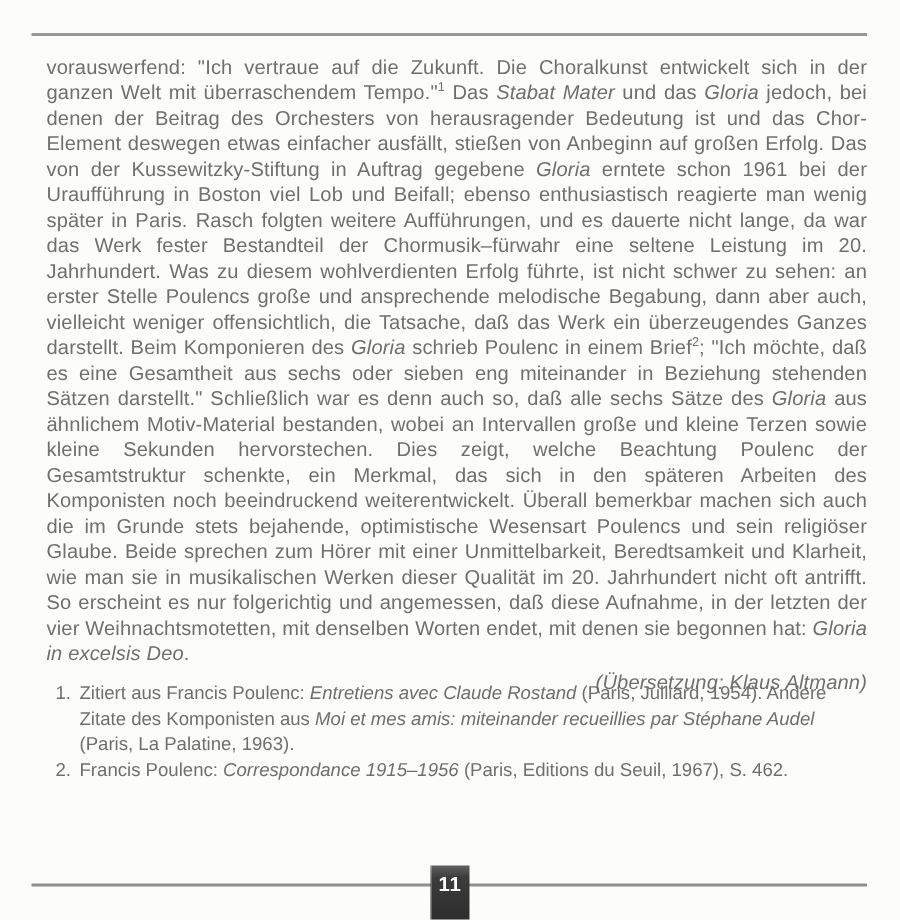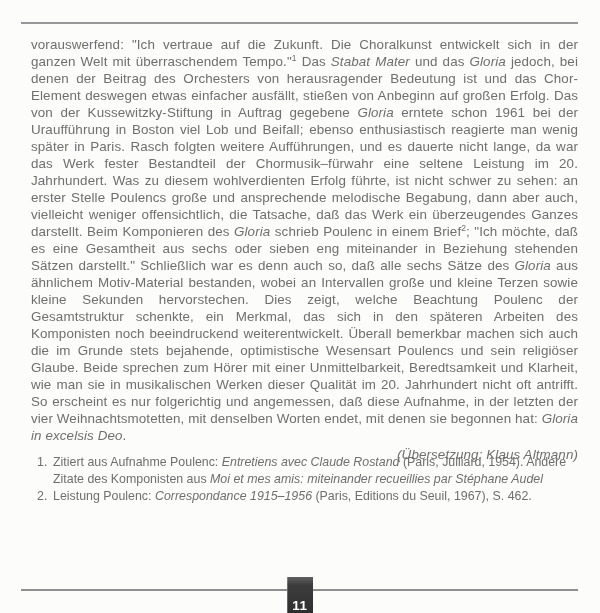--- a/index.html
+++ b/index.html
@@ -75,21 +75,21 @@
   .page-num-box {
     position: absolute;
     left: 287px;
     top: 577px;
     width: 26px;
     height: 36px;
     background: linear-gradient(180deg, #616161 0%, #3c3c3c 22%, #2e2e2e 100%);
     box-shadow: inset 1px 0 0 rgba(255,255,255,0.25);
     display: flex;
     justify-content: center;
-    align-items: flex-end;
+    align-items: flex-start;
   }
   .page-num {
     color: #ffffff;
     font-weight: bold;
     font-size: 13.5px;
     margin-top: 5px;
     letter-spacing: 0.5px;
   }
   i { }
 </style>
@@ -101,25 +101,25 @@
   <div class="top-rule"></div>
 
   <div class="body-text">
     <span><span>vorauswerfend: "Ich vertraue auf die Zukunft. Die Choralkunst entwickelt sich in der ganzen Welt mit überraschendem Tempo."</span><sup>1</sup><span> Das </span><i>Stabat Mater</i><span> und das </span><i>Gloria</i><span> jedoch, bei denen der Beitrag des Orchesters von herausragender Bedeutung ist und das Chor-Element deswegen etwas einfacher ausfällt, stießen von Anbeginn auf großen Erfolg. Das von der Kussewitzky-Stiftung in Auftrag gegebene </span><i>Gloria</i><span> erntete schon 1961 bei der Uraufführung in Boston viel Lob und Beifall; ebenso enthusiastisch reagierte man wenig später in Paris. Rasch folgten weitere Aufführungen, und es dauerte nicht lange, da war das Werk fester Bestandteil der Chormusik–fürwahr eine seltene Leistung im 20. Jahrhundert. Was zu diesem wohlverdienten Erfolg führte, ist nicht schwer zu sehen: an erster Stelle Poulencs große und ansprechende melodische Begabung, dann aber auch, vielleicht weniger offensichtlich, die Tatsache, daß das Werk ein überzeugendes Ganzes darstellt. Beim Komponieren des </span><i>Gloria</i><span> schrieb Poulenc in einem Brief</span><sup>2</sup><span>; "Ich möchte, daß es eine Gesamtheit aus sechs oder sieben eng miteinander in Beziehung stehenden Sätzen darstellt." Schließlich war es denn auch so, daß alle sechs Sätze des </span><i>Gloria</i><span> aus ähnlichem Motiv-Material bestanden, wobei an Intervallen große und kleine Terzen sowie kleine Sekunden hervorstechen. Dies zeigt, welche Beachtung Poulenc der Gesamtstruktur schenkte, ein Merkmal, das sich in den späteren Arbeiten des Komponisten noch beeindruckend weiterentwickelt. Überall bemerkbar machen sich auch die im Grunde stets bejahende, optimistische Wesensart Poulencs und sein religiöser Glaube. Beide sprechen zum Hörer mit einer Unmittelbarkeit, Beredtsamkeit und Klarheit, wie man sie in musikalischen Werken dieser Qualität im 20. Jahrhundert nicht oft antrifft. So erscheint es nur folgerichtig und angemessen, daß diese Aufnahme, in der letzten der vier Weihnachtsmotetten, mit denselben Worten endet, mit denen sie begonnen hat: </span><i>Gloria in excelsis Deo</i><span>.</span></span>
     <div class="credit">(Übersetzung: Klaus Altmann)</div>
   </div>
 
   <div class="footnotes">
     <div class="footnote">
       <span class="fn-num">1.</span>
-      <span class="fn-text"><span>Zitiert aus Aufnahme Poulenc: </span><i>Entretiens avec Claude Rostand</i><span> (Paris, Julliard, 1954). Andere Zitate des Komponisten aus </span><i>Moi et mes amis: miteinander recueillies par Stéphane Audel</i><br></span>
+      <span class="fn-text"><span>Zitiert aus Francis Poulenc: </span><i>Entretiens avec Claude Rostand</i><span> (Paris, Julliard, 1954). Andere Zitate des Komponisten aus </span><i>Moi et mes amis: miteinander recueillies par Stéphane Audel</i><br><span>(Paris, La Palatine, 1963).</span></span>
     </div>
     <div class="footnote">
       <span class="fn-num">2.</span>
-      <span class="fn-text"><span>Leistung Poulenc: </span><i>Correspondance 1915–1956</i><span> (Paris, Editions du Seuil, 1967), S. 462.</span></span>
+      <span class="fn-text"><span>Francis Poulenc: </span><i>Correspondance 1915–1956</i><span> (Paris, Editions du Seuil, 1967), S. 462.</span></span>
     </div>
   </div>
 
   <div class="bottom-rule"></div>
 
   <div class="page-num-box">
     <span class="page-num">11</span>
   </div>
 
 </div>

